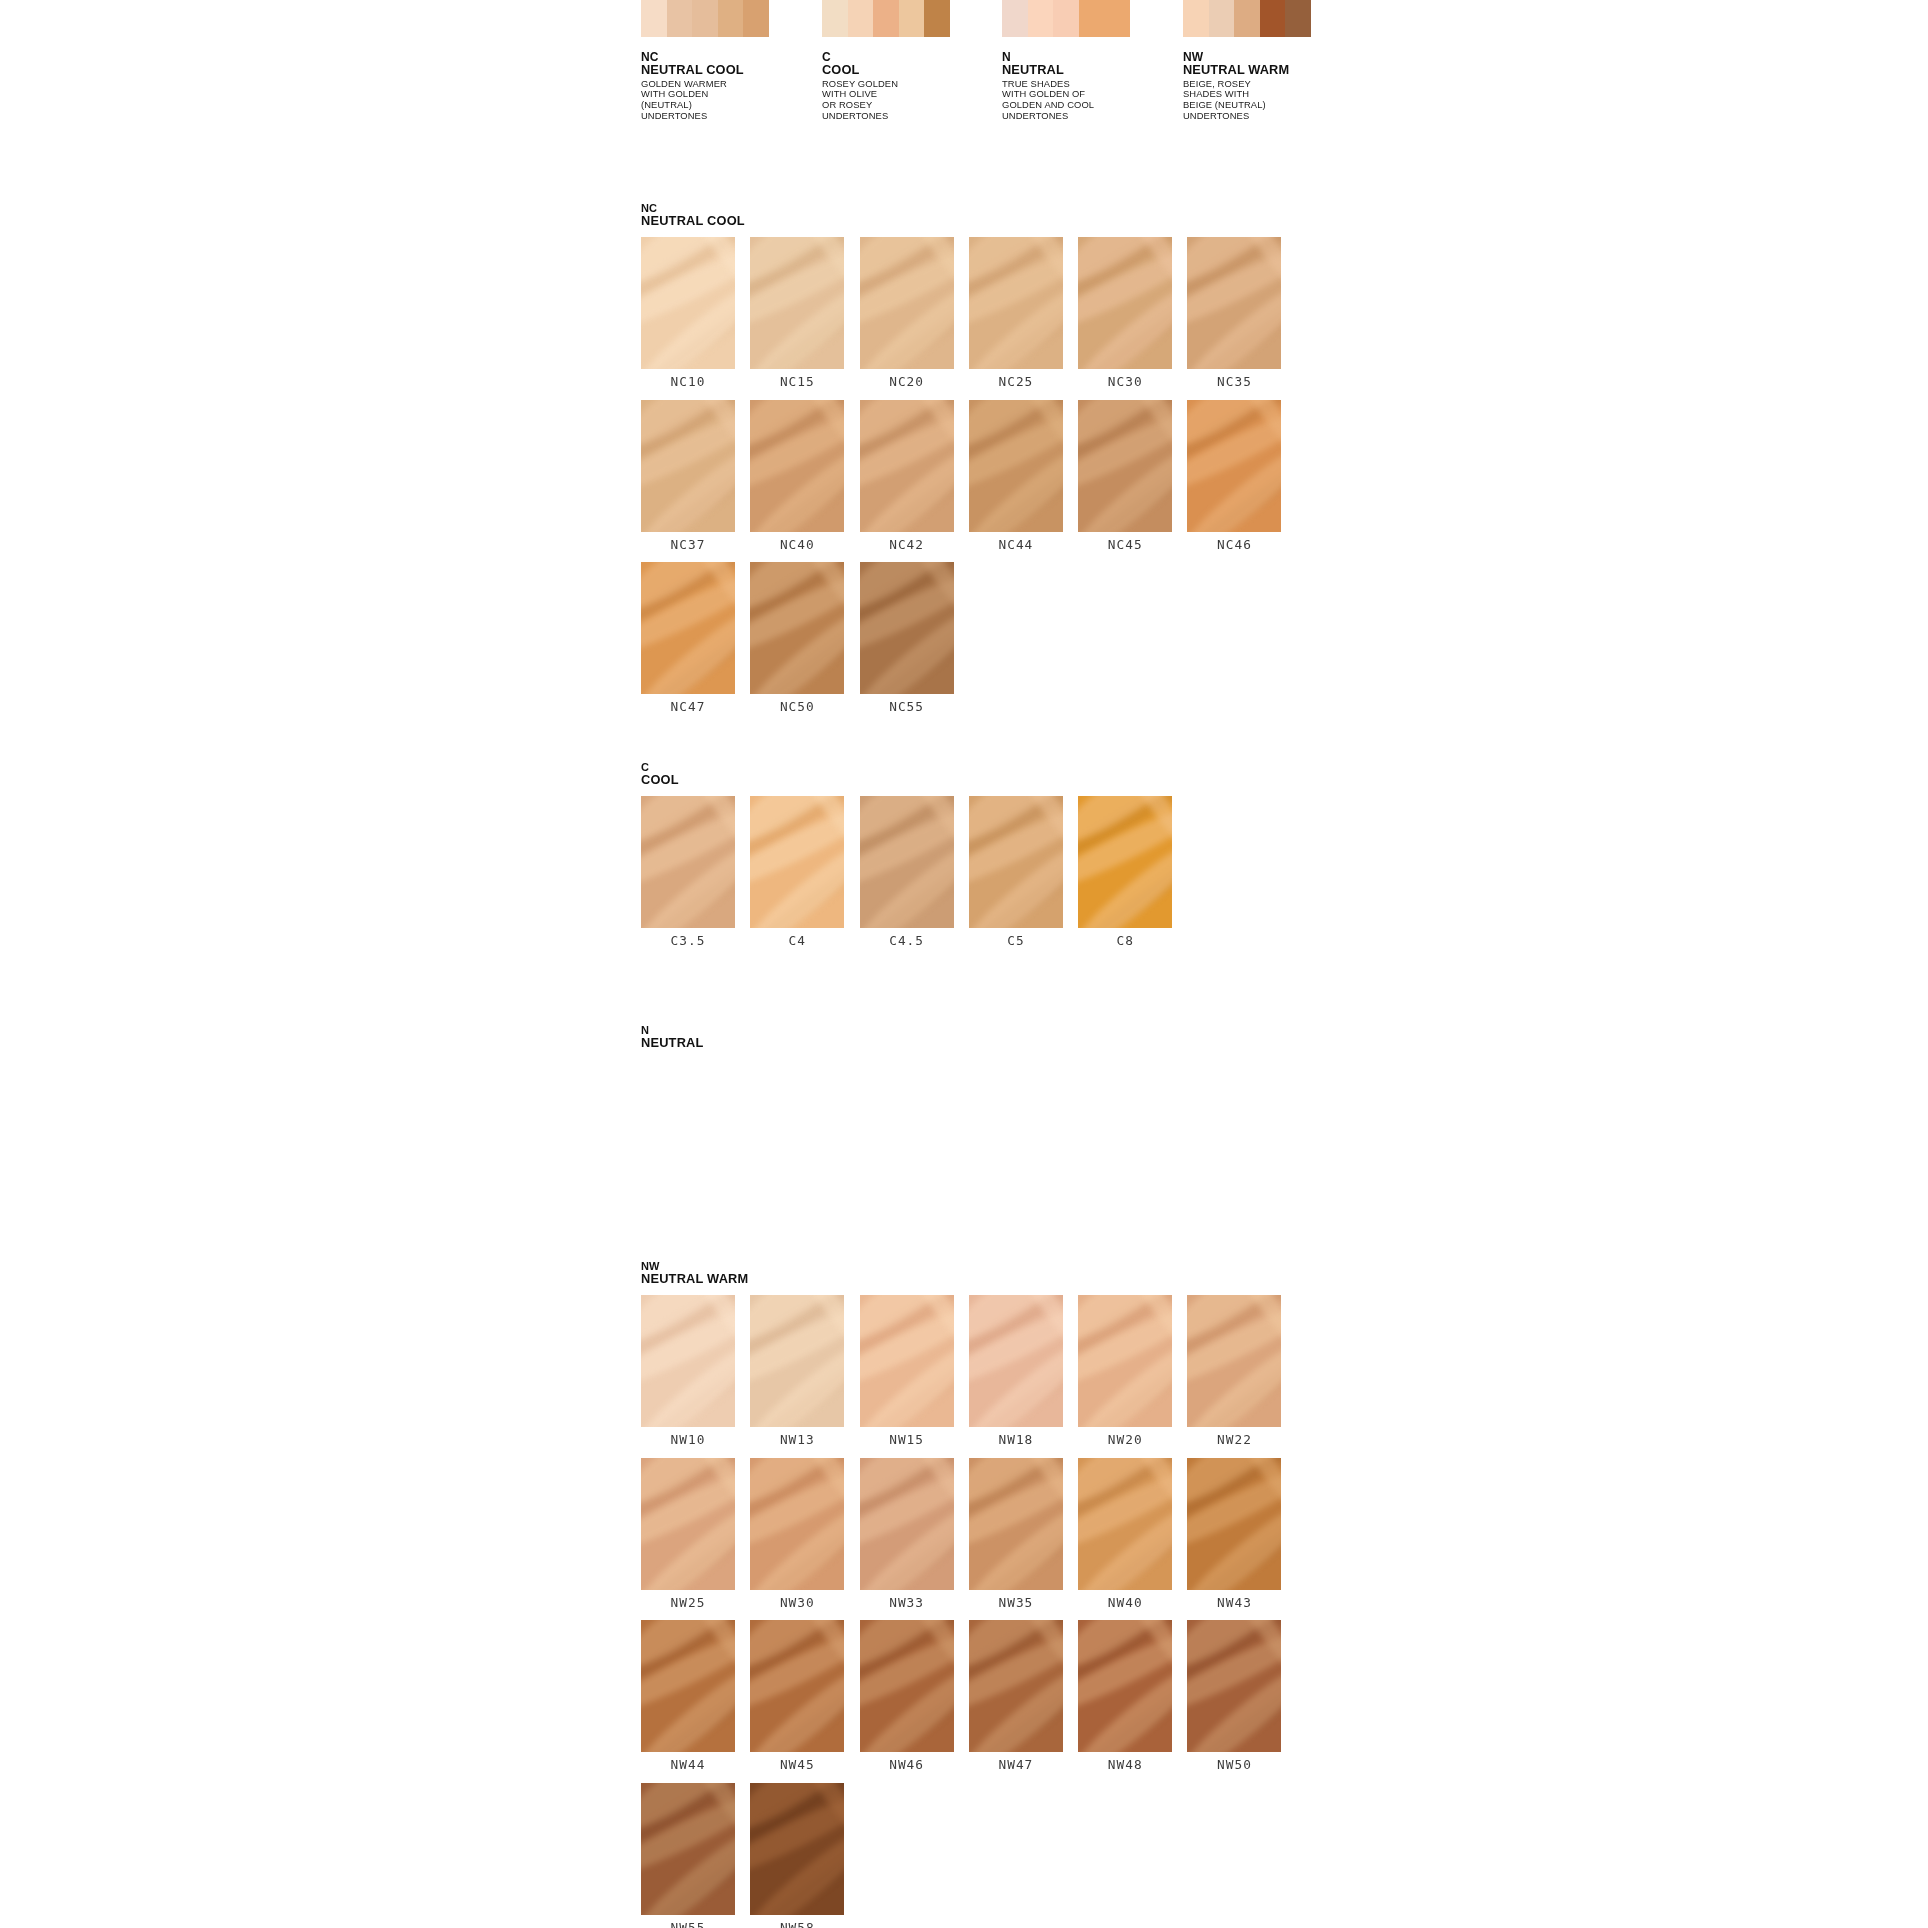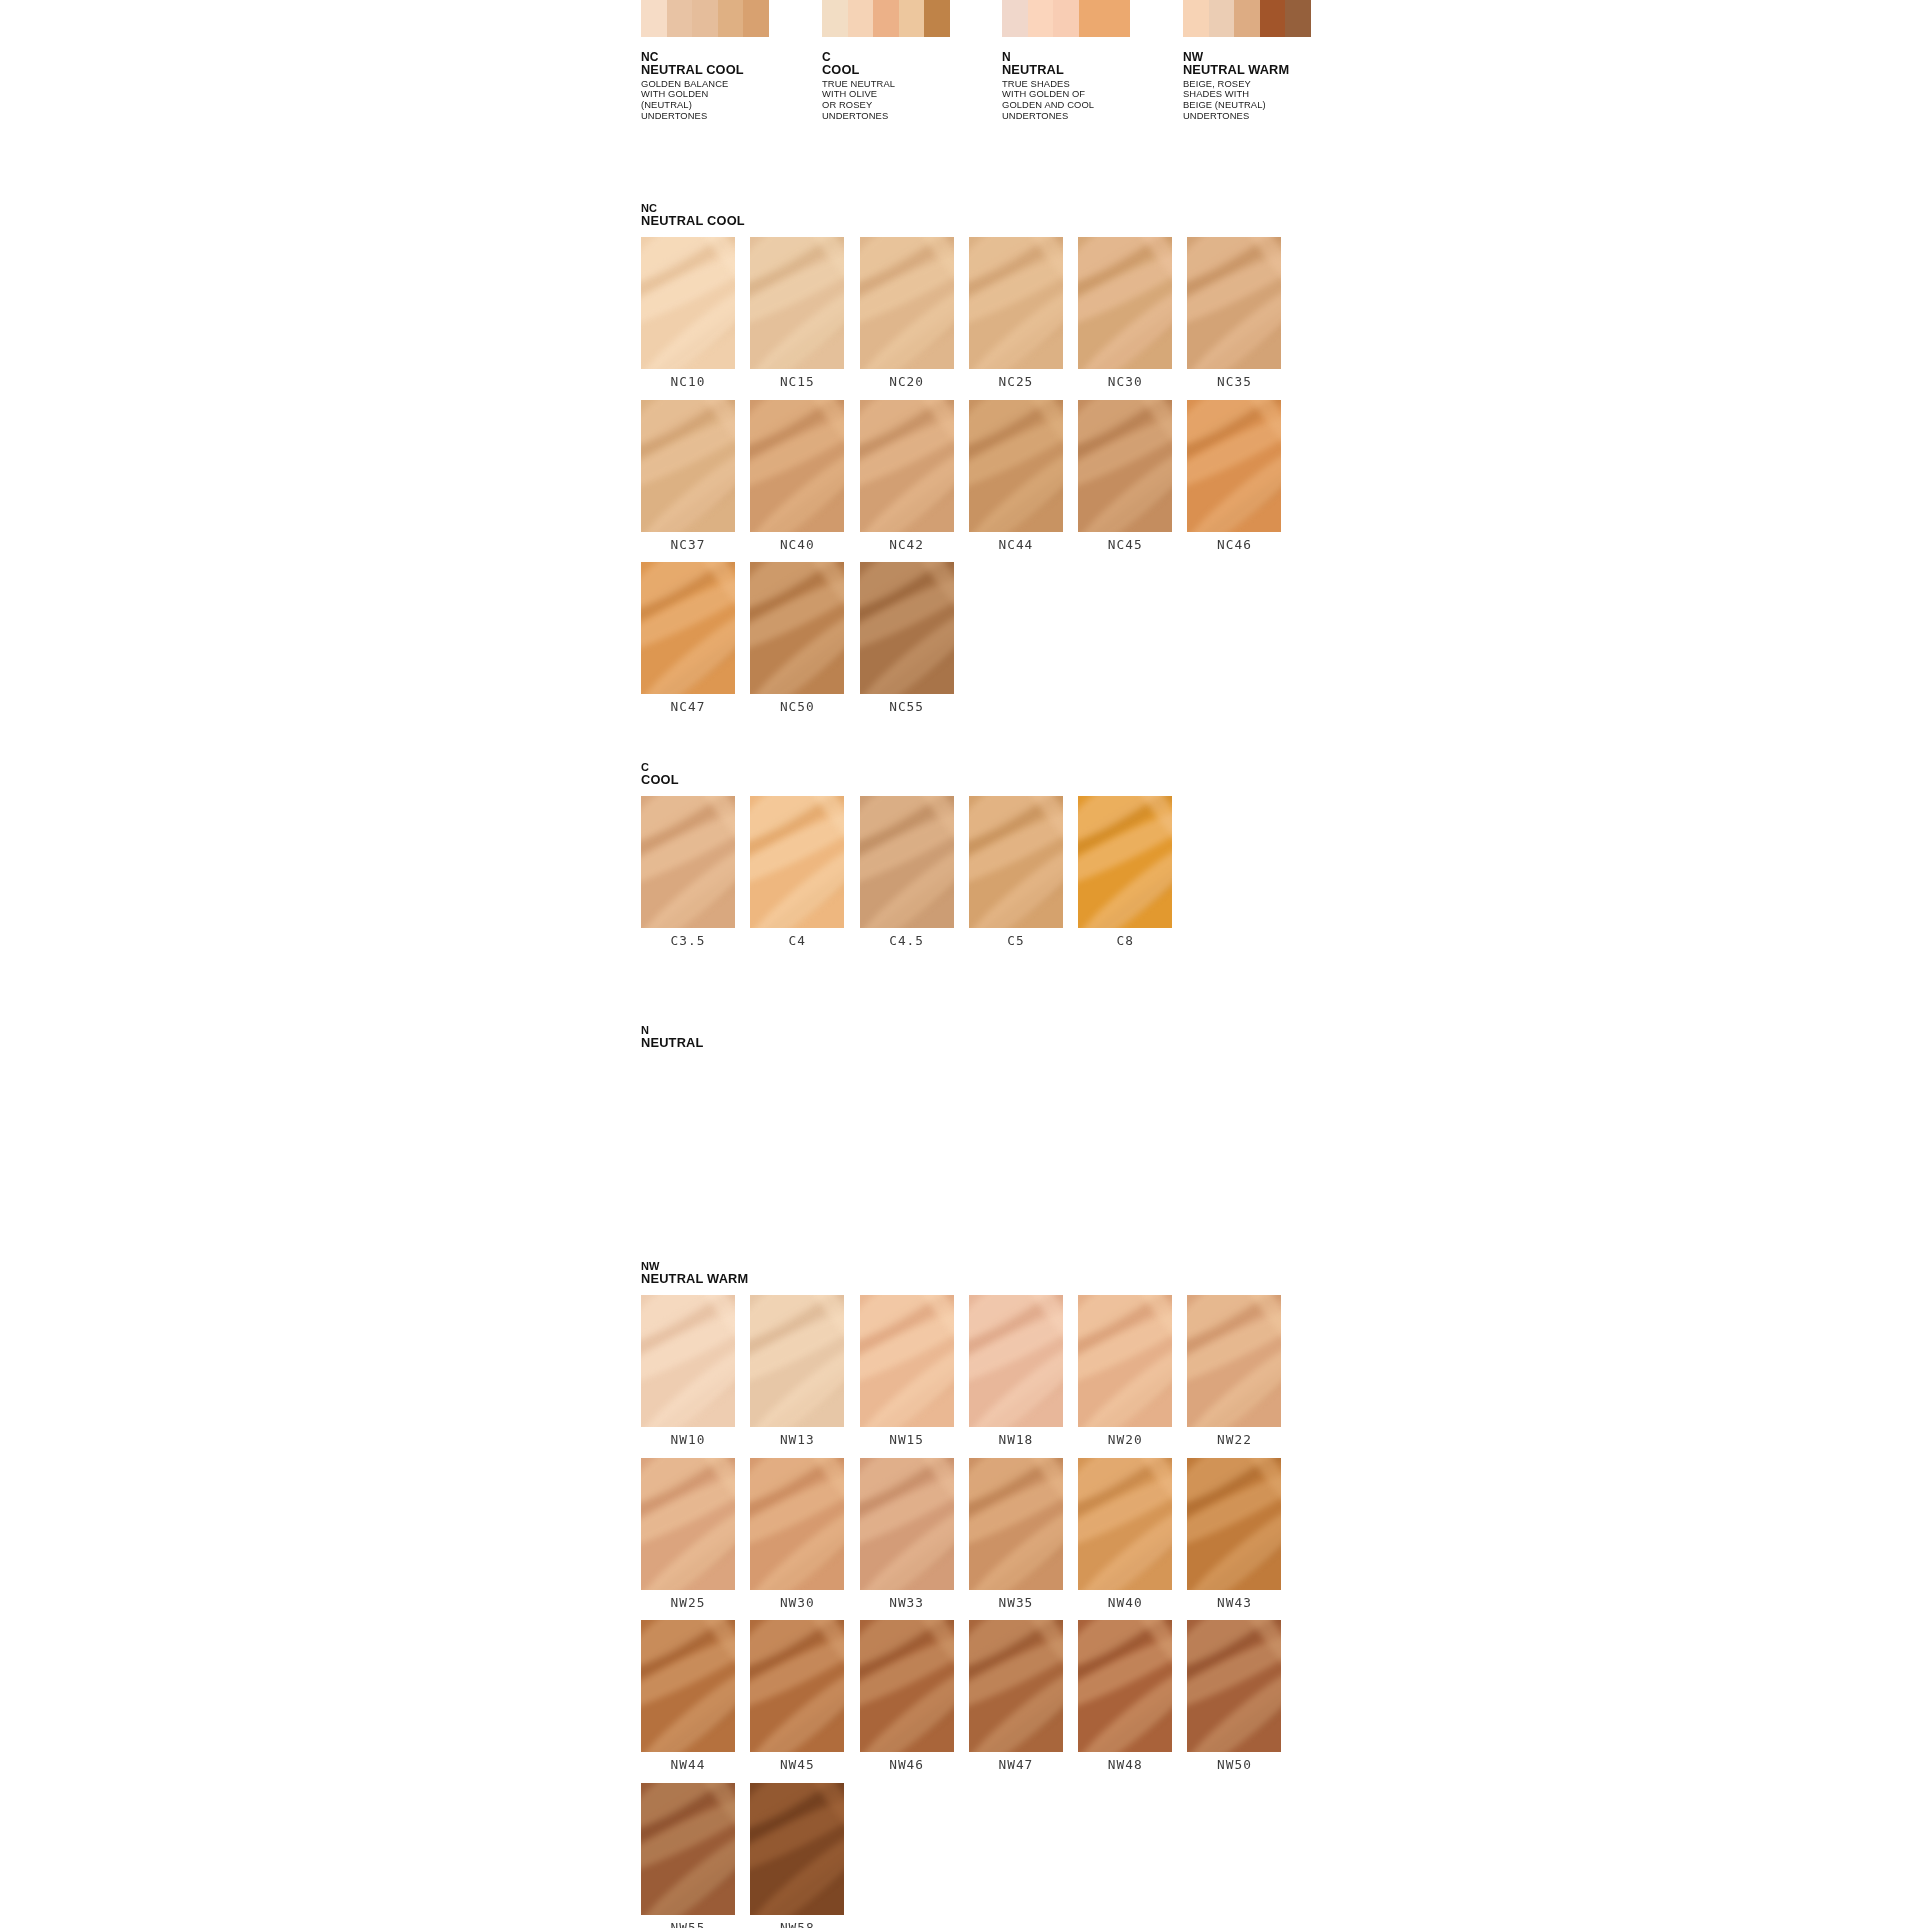--- a/index.html
+++ b/index.html
@@ -75,38 +75,38 @@
         <div class="legend-bar">
           <span title="#f6dcc6" style="background: rgb(246, 220, 198);"></span>
           <span title="#e8c3a4" style="background: rgb(232, 195, 164);"></span>
           <span title="#e5bd9b" style="background: rgb(229, 189, 155);"></span>
           <span title="#dfb083" style="background: rgb(223, 176, 131);"></span>
           <span title="#d8a170" style="background: rgb(216, 161, 112);"></span>
         </div>
         <div class="legend-code">NC</div>
         <div class="legend-name">NEUTRAL COOL</div>
         <div class="legend-desc">
-          <div>GOLDEN BALANCE</div>
+          <div>GOLDEN WARMER</div>
           <div>WITH GOLDEN</div>
           <div>(NEUTRAL)</div>
           <div>UNDERTONES</div>
         </div>
       </div>
       <div class="legend-col" style="left: 181px;">
         <div class="legend-bar">
           <span title="#f2ddc4" style="background: rgb(242, 221, 196);"></span>
           <span title="#f5d3b6" style="background: rgb(245, 211, 182);"></span>
           <span title="#ecb188" style="background: rgb(236, 177, 136);"></span>
           <span title="#edc79e" style="background: rgb(237, 199, 158);"></span>
           <span title="#bf8348" style="background: rgb(191, 131, 72);"></span>
         </div>
         <div class="legend-code">C</div>
         <div class="legend-name">COOL</div>
         <div class="legend-desc">
-          <div>TRUE NEUTRAL</div>
+          <div>ROSEY GOLDEN</div>
           <div>WITH OLIVE</div>
           <div>OR ROSEY</div>
           <div>UNDERTONES</div>
         </div>
       </div>
       <div class="legend-col" style="left: 361px;">
         <div class="legend-bar">
           <span title="#f0d7cb" style="background: rgb(240, 215, 203);"></span>
           <span title="#fbd5bc" style="background: rgb(251, 213, 188);"></span>
           <span title="#f8cdb4" style="background: rgb(248, 205, 180);"></span>

